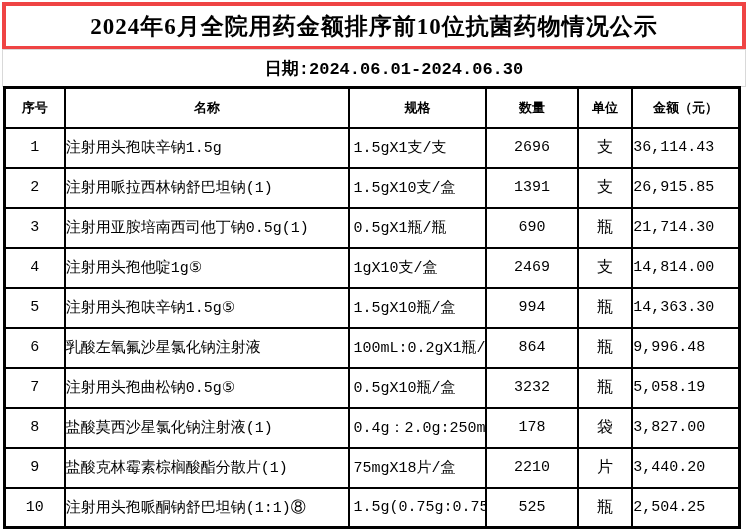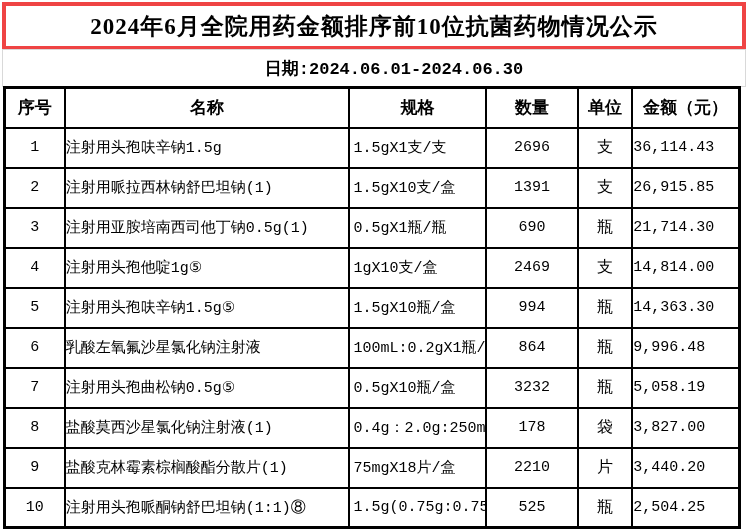--- a/index.html
+++ b/index.html
@@ -46,21 +46,21 @@
     font-size: 15px;
   }
   .drug-table th, .drug-table td {
     border: 2px solid #000000;
     height: 40px;
     vertical-align: middle;
     background: #ffffff;
     overflow: hidden;
   }
   .drug-table th {
-    font-weight: bold; font-size: 17px;
+    font-weight: bold; font-size: 13px;
     text-align: center;
     font-family: "Liberation Sans", sans-serif;
   }
   .col-seq    { width: 60px;  }
   .col-name   { width: 284px; }
   .col-spec   { width: 136px; }
   .col-qty    { width: 92px;  }
   .col-unit   { width: 54px;  }
   .col-amount { width: 107px; }
   td.c-seq    { text-align: center; }

